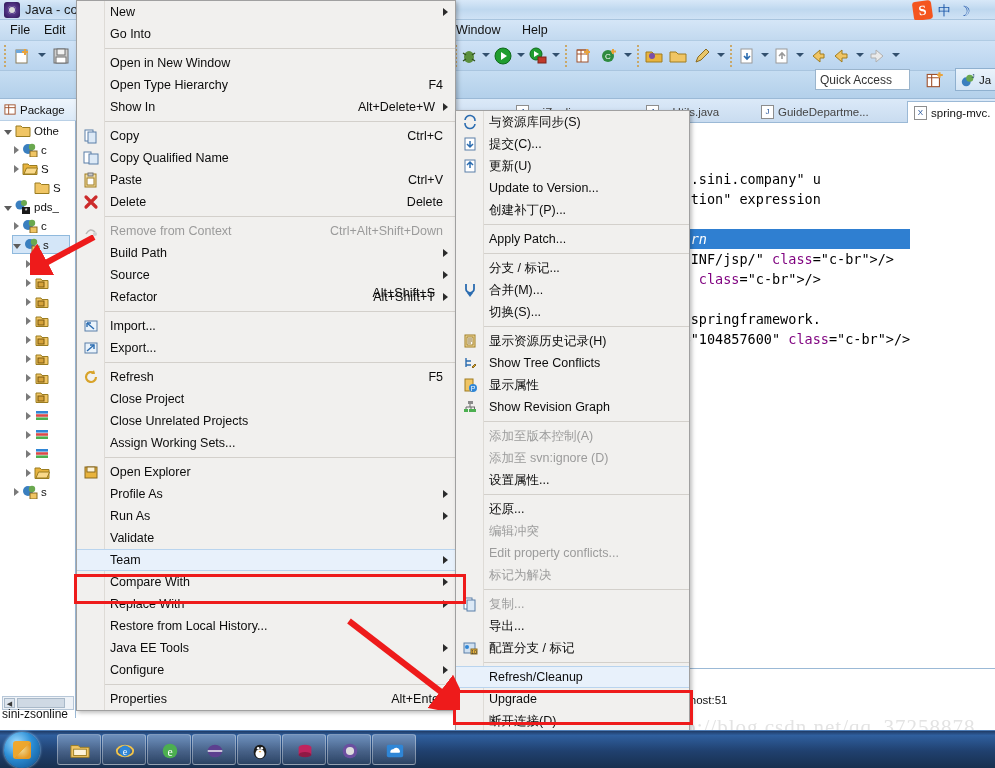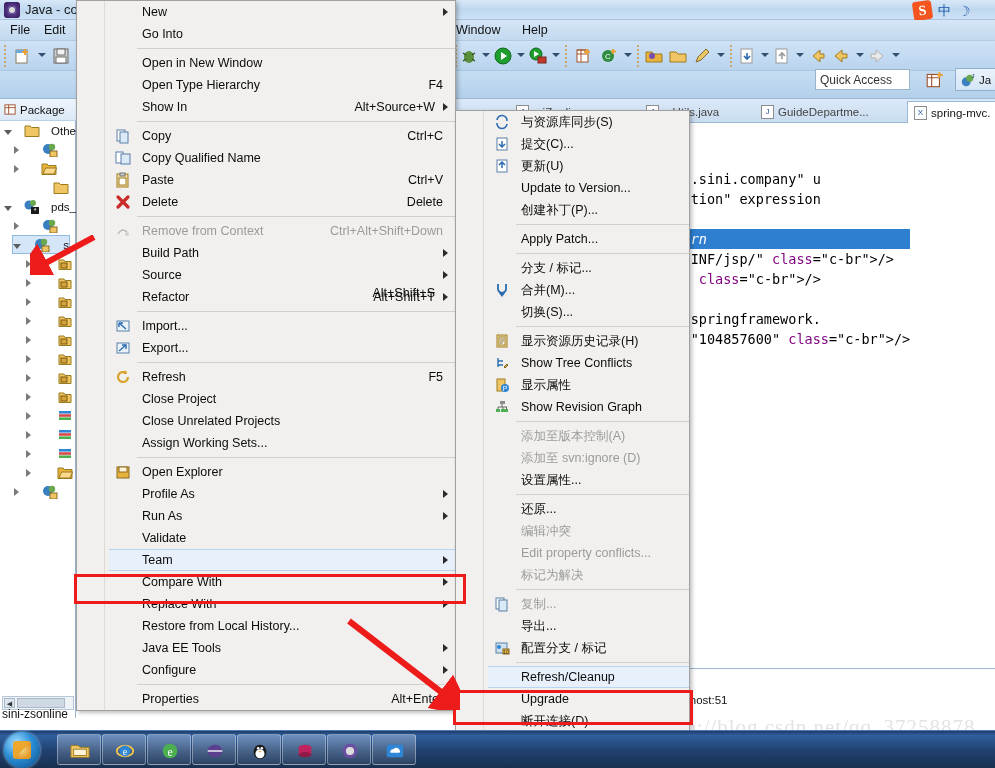--- a/index.html
+++ b/index.html
@@ -73,21 +73,21 @@
     position: absolute; left: 0; top: 99px; width: 76px; bottom: 50px;
     background: #ffffff; border-right: 1px solid #9bb9d6;
   }
   .explorer-tabstrip {
     position: absolute; left: 0; top: 99px; width: 76px; height: 22px;
     background: linear-gradient(to bottom, #eef5fc 0%, #dbe9f7 100%);
     border-bottom: 1px solid #b9d0e6;
     font-size: 11.5px; color: #111; padding: 4px 2px 0 4px; white-space: nowrap; overflow: hidden;
   }
   .tree { position: absolute; left: 0; top: 121px; width: 76px; bottom: 72px; overflow: hidden; }
-  .tnode { position: absolute; height: 19px; display: flex; align-items: center; white-space: nowrap; font-size: 11.5px; color: #111; justify-content: space-between; }
+  .tnode { position: absolute; height: 19px; display: flex; align-items: center; white-space: nowrap; font-size: 11.5px; color: #111; }
   .twist { width: 0; height: 0; border-top: 4px solid transparent; border-bottom: 4px solid transparent; border-left: 5px solid #7a7a7a; margin-right: 3px; }
   .twist.open { border-left: 4px solid transparent; border-right: 4px solid transparent; border-top: 5px solid #5c5c5c; border-bottom: 0; margin-top: 3px; }
   .ticon { width: 16px; height: 15px; margin-right: 3px; flex: 0 0 auto; border-radius: 2px; }
   .sel-row { background: #d4e6f8; border: 1px solid #8fb9dd; }
 
   
   .editor-tabs {
     position: absolute; left: 455px; top: 99px; right: 0; height: 24px;
     background: linear-gradient(to bottom, #dbe9f8 0%, #c9dcf0 100%);
     border-bottom: 1px solid #9bb9d6;
@@ -121,21 +121,20 @@
     border-top: 1px solid #9bb9d6;
   }
   .console-line {
     position: absolute; left: 4px; bottom: 4px; font-size: 11.5px; color: #111; white-space: nowrap;
   }
 
   
   .menu {
     position: absolute; background: #f1f0ee; border: 1px solid #a0a0a0;
     box-shadow: 2px 2px 4px rgba(0,0,0,0.25);
-    padding-left: 32px;
   }
   .menu .gutter {
     position: absolute; left: 0; top: 0; bottom: 0; width: 28px;
     background: #f1f0ee; border-right: 1px solid #dedbd6;
   }
   .mitem {
     position: relative; height: 22px; display: flex; align-items: center;
     padding-left: 33px; font-size: 12.5px; color: #0c0c0c; white-space: nowrap;
   }
   .mitem.disabled { color: #9b9b9b; }
@@ -579,21 +578,21 @@
       <div class="msep"></div>
       <div class="mitem">
         <span>Open in New Window</span>
       </div>
       <div class="mitem">
         <span>Open Type Hierarchy</span>
         <span class="accel">F4</span>
       </div>
       <div class="mitem">
         <span>Show In</span>
-        <span class="accel" style="right: 20px;">Alt+Source+W</span>
+        <span class="accel" style="right: 20px;">Alt+Delete+W</span>
         <span class="sub"></span>
       </div>
       <div class="msep"></div>
       <div class="mitem">
         <span class="mico"><svg width="16" height="16" viewBox="0 0 16 16">
             <rect x="2" y="2" width="8" height="11" fill="#fff" stroke="#5b7fa8"></rect>
             <rect x="5" y="4" width="8" height="11" fill="#dce9f6" stroke="#5b7fa8"></rect>
           </svg></span>
         <span>Copy</span>
         <span class="accel">Ctrl+C</span>

